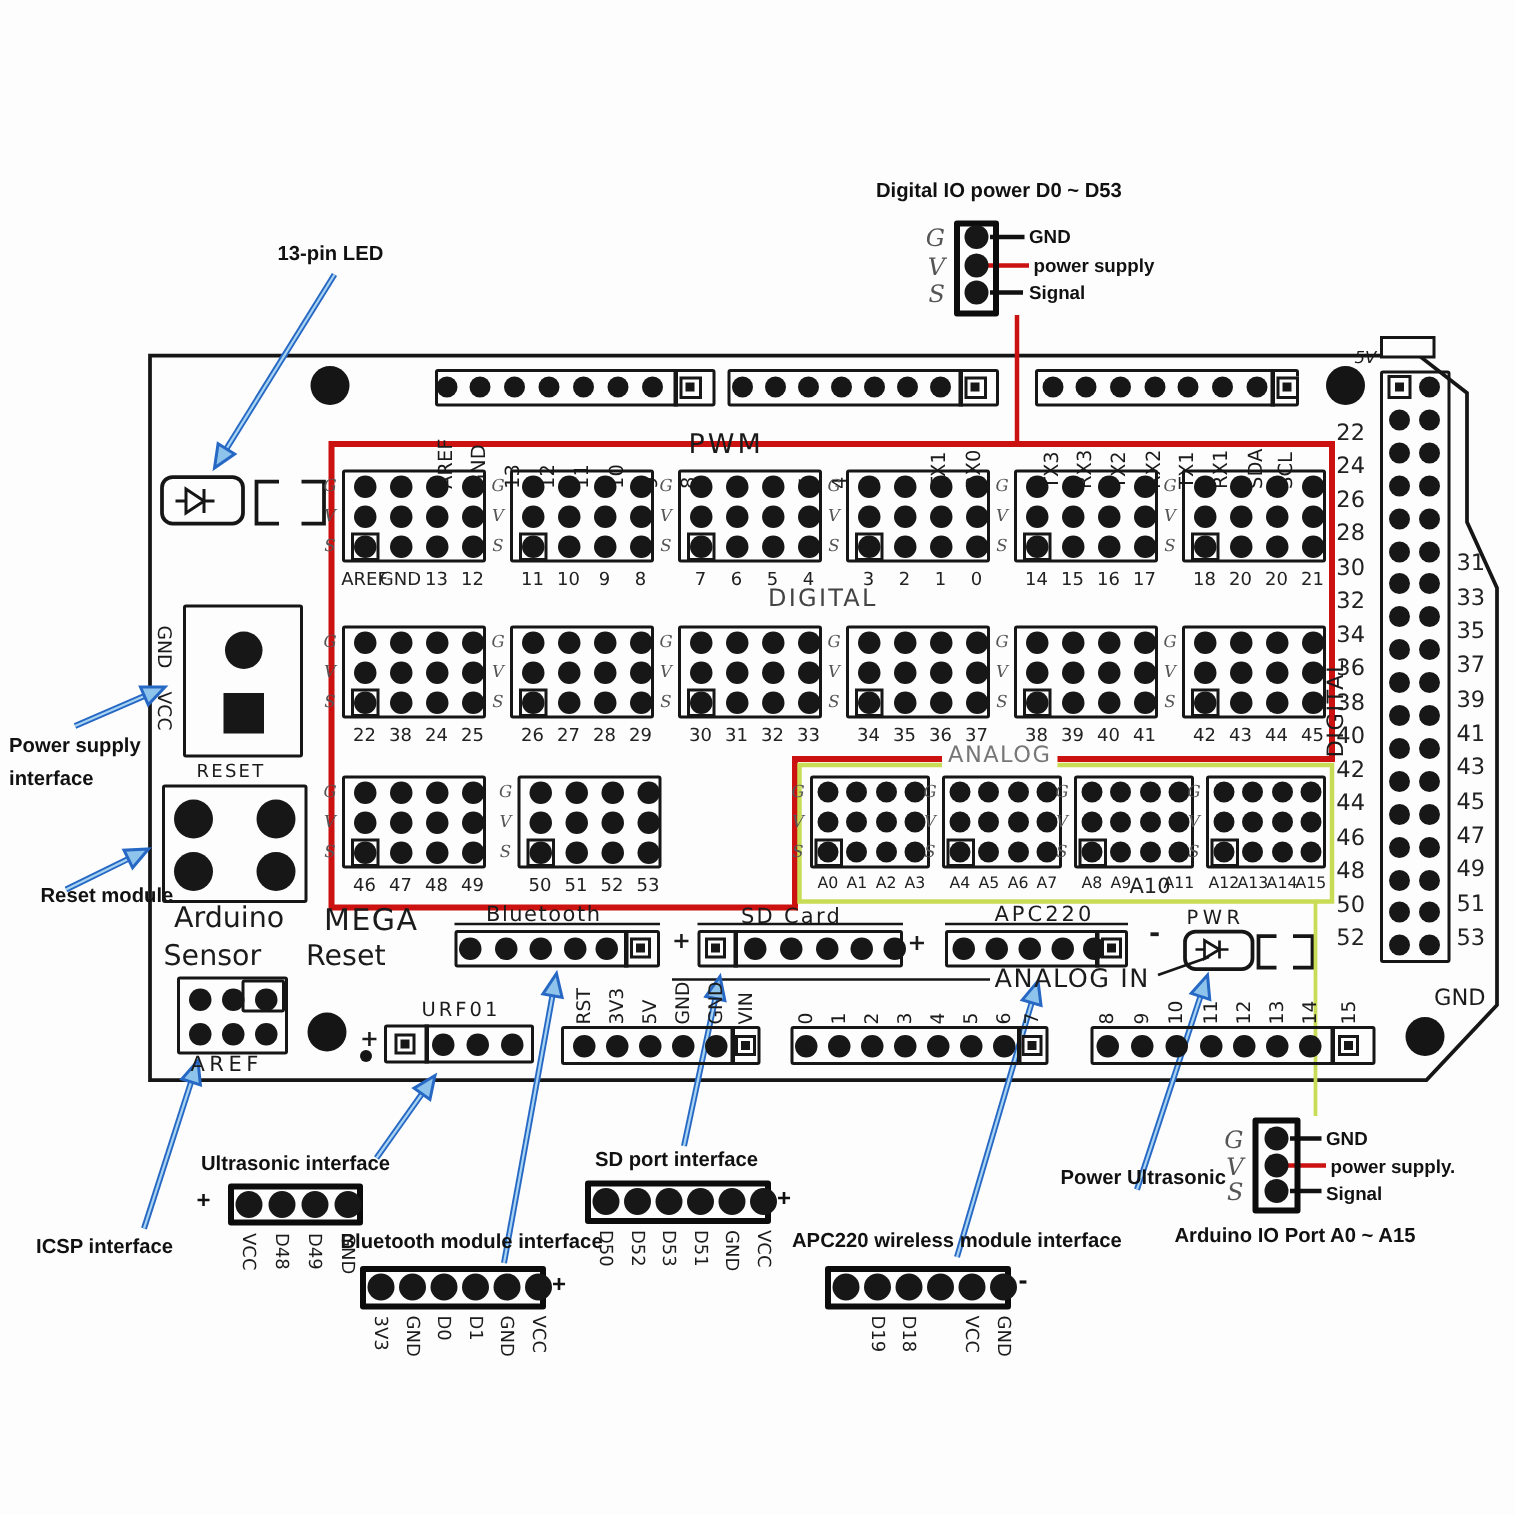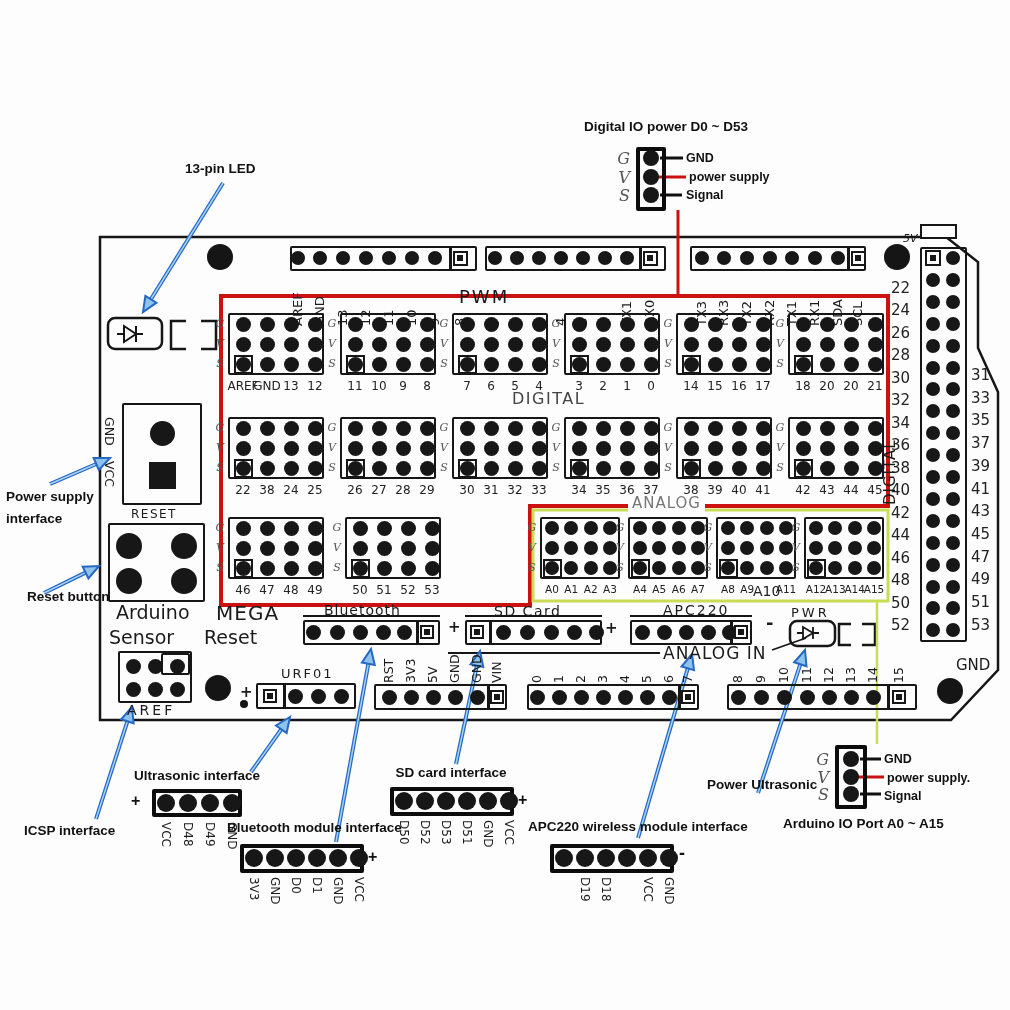--- a/index.html
+++ b/index.html
@@ -95,21 +95,21 @@
         <line x1="758" y1="793" x2="800.3164158160075" y2="664.2500540066154" stroke="#a8d4f2" stroke-width="1.5"></line>
         <polygon points="805,650 806.4914392188742,666.2796071530122 794.1413924131408,662.2205008602186" fill="#8ec4ec" stroke="#2668c4" stroke-width="2"></polygon>
       </g>
     </svg>
 
   <div class="t bold" style="left:584px;top:119px">Digital IO power D0 ~ D53</div>
   <div class="t bold" style="left:783px;top:816px">Arduino IO Port A0 ~ A15</div>
   <div class="t bold" style="left:185px;top:161px">13-pin LED</div>
   <div class="t bold" style="left:6px;top:489px">Power supply</div>
   <div class="t bold" style="left:6px;top:511px">interface</div>
-  <div class="t bold" style="left:27px;top:589px">Reset button</div>
+  <div class="t bold" style="left:27px;top:589px">Reset module</div>
   <div class="t bold" style="left:24px;top:823px">ICSP interface</div>
   <div class="t bold" style="left:707px;top:777px">Power Ultrasonic</div>
 
   <div class="box thick" style="left:636px;top:147px;width:30px;height:64px"></div>
   <div class="t serif" style="left:610px;top:149px;width:20px;text-align:right;font-size:16px">G</div>
   <div class="t serif" style="left:610px;top:168px;width:20px;text-align:right;font-size:16px">V</div>
   <div class="t serif" style="left:610px;top:186px;width:20px;text-align:right;font-size:16px">S</div>
   <div class="t bold" style="left:686px;top:151px;font-size:12.5px">GND</div>
   <div class="t bold" style="left:689px;top:170px;font-size:12.5px">power supply</div>
   <div class="t bold" style="left:686px;top:188px;font-size:12.5px">Signal</div>
@@ -144,21 +144,21 @@
   <div class="t silk" style="left:605px;top:619px;font-size:15px;font-weight:bold">+</div>
   <div class="t silk" style="left:663px;top:602px;font-size:14px;letter-spacing:2px">APC220</div>
   <div class="t silk" style="left:766px;top:612px;font-size:18px;font-weight:bold">-</div>
   <div class="t silk" style="left:791px;top:605px;font-size:13px;letter-spacing:3px">PWR</div>
   <div class="t silk" style="left:663px;top:643px;font-size:17px;letter-spacing:1px">ANALOG IN</div>
 
   <div class="t ctitle" style="left:117px;top:768px;width:160px">Ultrasonic interface</div>
   <div class="t bold" style="left:131px;top:792px;font-size:16px">+</div>
   <div class="t ctitle" style="left:227px;top:820px;width:162px">Bluetooth module interface</div>
   <div class="t bold" style="left:368px;top:848px;font-size:16px">+</div>
-  <div class="t ctitle" style="left:371px;top:765px;width:160px">SD card interface</div>
+  <div class="t ctitle" style="left:371px;top:765px;width:160px">SD port interface</div>
   <div class="t bold" style="left:518px;top:791px;font-size:16px">+</div>
   <div class="t ctitle" style="left:528px;top:819px;width:180px">APC220 wireless module interface</div>
   <div class="t bold" style="left:679px;top:843px;font-size:18px">-</div>
 
 <div class="box" style="left: 290px; top: 246px; width: 187px; height: 25px;"></div>
     <div class="div" style="left: 449px; top: 246px; width: 2.5px; height: 25px;"></div>
     <div class="pin" style="left: 291px; top: 251px; width: 14px; height: 14px;"></div>
     <div class="pin" style="left: 313px; top: 251px; width: 14px; height: 14px;"></div>
     <div class="pin" style="left: 336px; top: 251px; width: 14px; height: 14px;"></div>
     <div class="pin" style="left: 359px; top: 251px; width: 14px; height: 14px;"></div>

